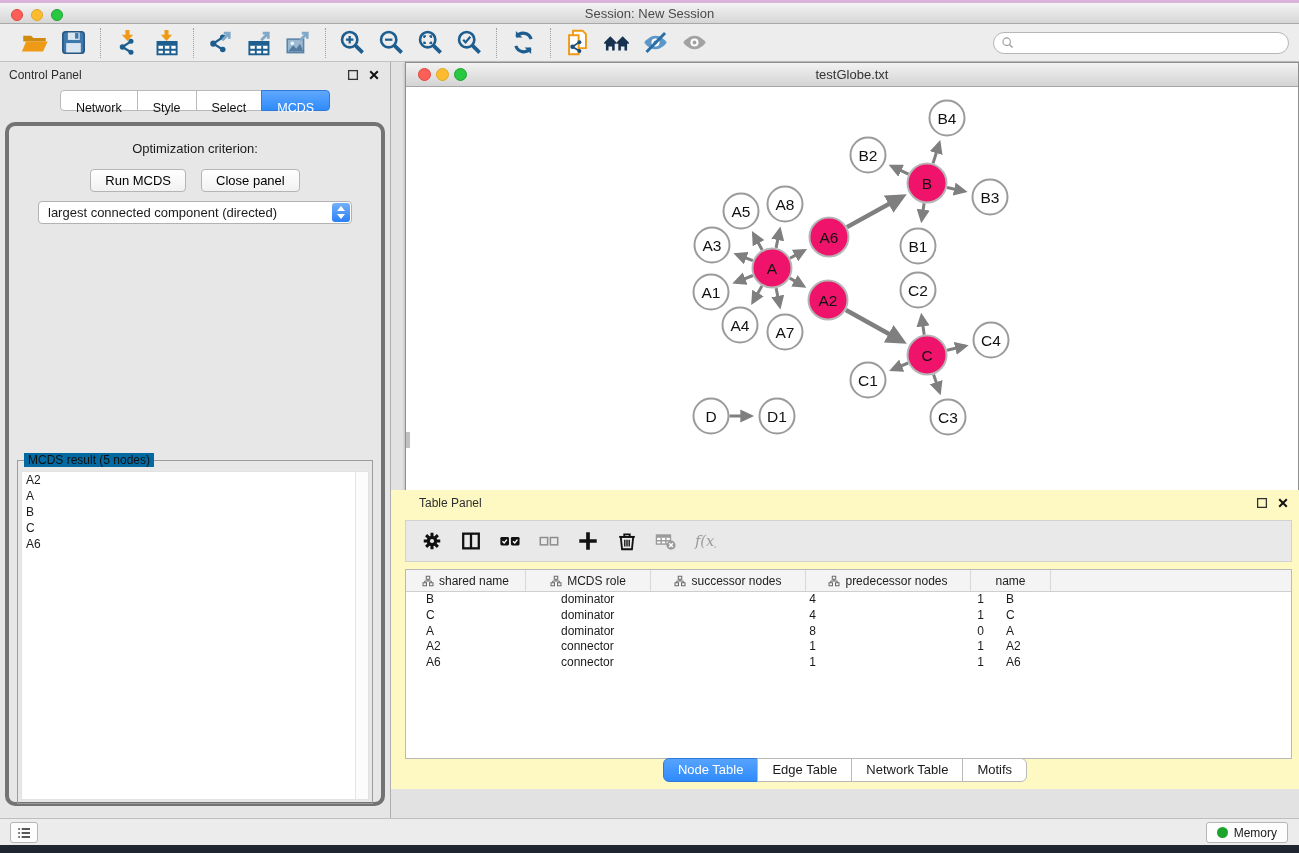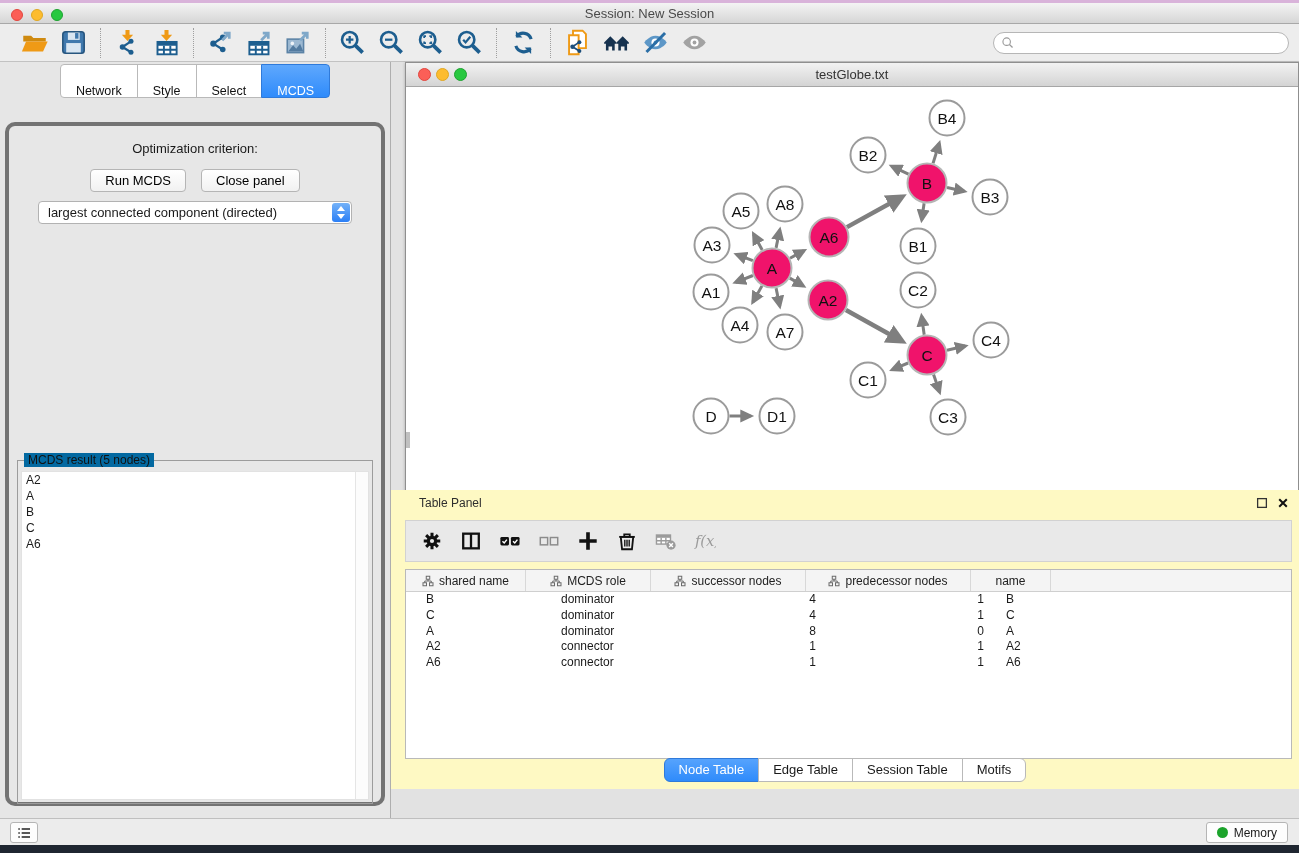--- a/index.html
+++ b/index.html
@@ -31,21 +31,21 @@
   #search-wrap .sic svg{ width:16px;height:16px; }
 
   
   #control-panel { position:absolute; left:0; top:62px; width:391px; height:756px; background:#e6e6e6;
     border-right:1px solid #aeaeae; }
   .panel-head { height:26px; display:flex; align-items:center; padding:0 9px; font-size:12px; color:#2e2e2e; }
   .panel-head .sp { flex:1; }
   .wic { width:14px; height:14px; margin-left:7px; cursor:pointer; }
   .wic svg { width:14px; height:14px; }
   #cp-tabs { display:flex; justify-content:center; margin-top:2px; }
-  .cp-tab { height:21px; line-height:20px; padding:16px 15px; font-size:12.5px; background:#fff;
+  .cp-tab { height:21px; line-height:20px; padding:7px 15px; font-size:12.5px; background:#fff;
     border:1px solid #b9b9b9; margin-left:-1px; cursor:pointer; color:#111; }
   .cp-tab:first-child { border-radius:4px 0 0 4px; margin-left:0; }
   .cp-tab:last-child { border-radius:0 4px 4px 0; }
   .cp-tab.active { background:linear-gradient(#5fa8fd,#2f8bfb); color:#fff; border-color:#2f7ada; }
   #cp-body { position:absolute; left:5px; right:5px; top:60px; bottom:12px; background:#e7e7e7;
     border:4px solid #737373; border-radius:10px; }
   #opt-label { text-align:center; margin-top:15px; font-size:13px; }
   #dd-row { display:flex; justify-content:center; margin-top:9px; }
   #dropdown { position:relative; width:314px; height:23px; background:#fff; border:1px solid #b2b2b2;
     border-radius:4px; font-size:13px; line-height:21px; padding-left:9px; cursor:pointer; }
@@ -276,20 +276,34 @@
         <svg viewBox="0 0 24 24">
           <circle cx="10" cy="10" r="5.6" fill="none" stroke="#9a9a9a" stroke-width="1.7"></circle>
           <path d="M14.2 14.2l4.6 4.6" stroke="#9a9a9a" stroke-width="1.9"></path>
         </svg>
       </span>
     <input id="search-input" placeholder="" style="">
   </div>
 </div>
 
 <div id="control-panel">
+  <div class="panel-head">
+    <span>Control Panel</span>
+    <span class="sp"></span>
+    <span class="wic">
+        <svg viewBox="0 0 24 24">
+          <rect x="4.5" y="4.5" width="15" height="15" fill="none" stroke="#333" stroke-width="2.2"></rect>
+        </svg>
+      </span>
+    <span class="wic">
+        <svg viewBox="0 0 24 24">
+          <path d="M5.5 5.5l13 13M18.5 5.5l-13 13" stroke="#111" stroke-width="3.4"></path>
+        </svg>
+      </span>
+  </div>
   <div id="cp-tabs">
       <div class="cp-tab">Network</div>
       <div class="cp-tab">Style</div>
       <div class="cp-tab">Select</div>
       <div class="cp-tab active">MCDS</div>
     </div>
   <div id="cp-body">
     <div id="opt-label">Optimization criterion:</div>
     <div id="btn-row">
       <button class="btn">Run MCDS</button>
@@ -610,21 +624,21 @@
           <div class="td" style="width: 125px; text-align: left; padding-left: 10px;">connector</div>
           <div class="td" style="width: 155px; text-align: right; padding-right: 15px;">1</div>
           <div class="td" style="width: 165px; text-align: right; padding-right: 12px;">1</div>
           <div class="td" style="width: 80px; text-align: left; padding-left: 10px;">A6</div>
         </div>
       </div>
   </div>
   <div id="tp-tabs">
       <div class="tp-tab active">Node Table</div>
       <div class="tp-tab">Edge Table</div>
-      <div class="tp-tab">Session Table</div>
+      <div class="tp-tab">Network Table</div>
       <div class="tp-tab">Motifs</div>
     </div>
 </div>
 
 <div id="status-bar">
   <div id="panel-menu-btn">
     <span>
         <svg viewBox="0 0 24 24">
           <g stroke="#222" stroke-width="2.2">
             <path d="M3.5 6h2.2M3.5 12h2.2M3.5 18h2.2"></path>

